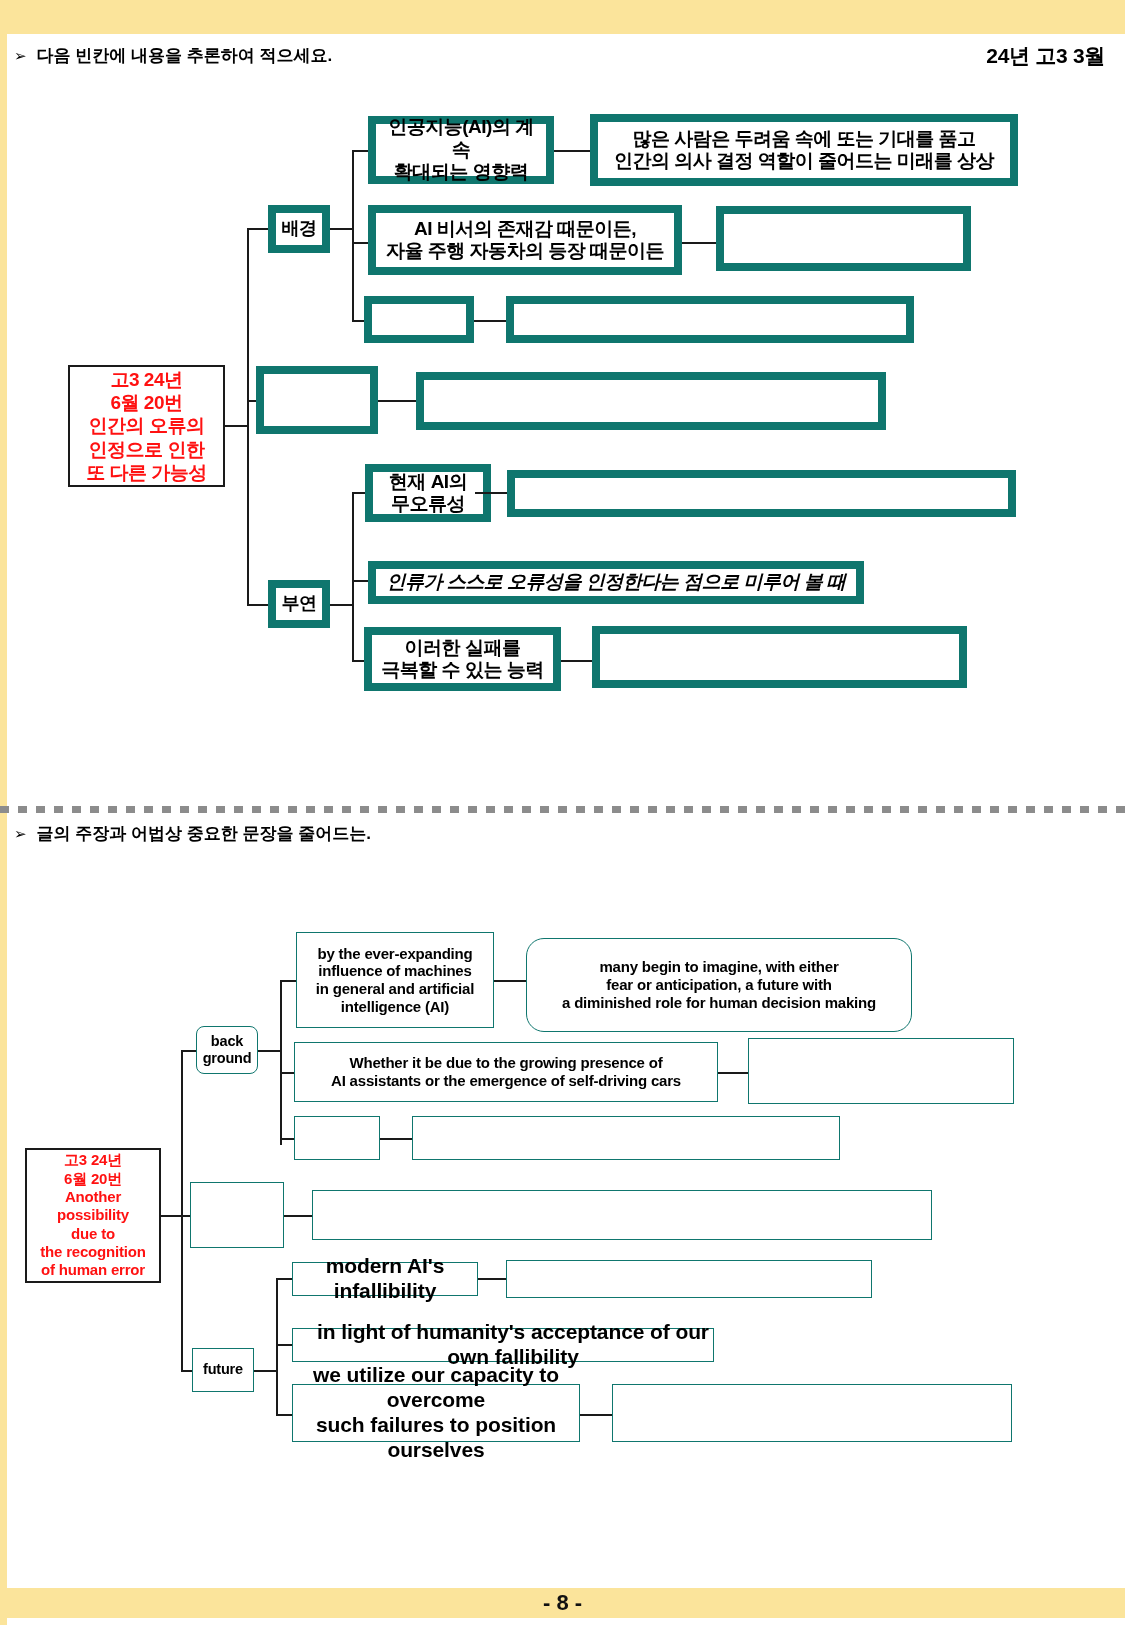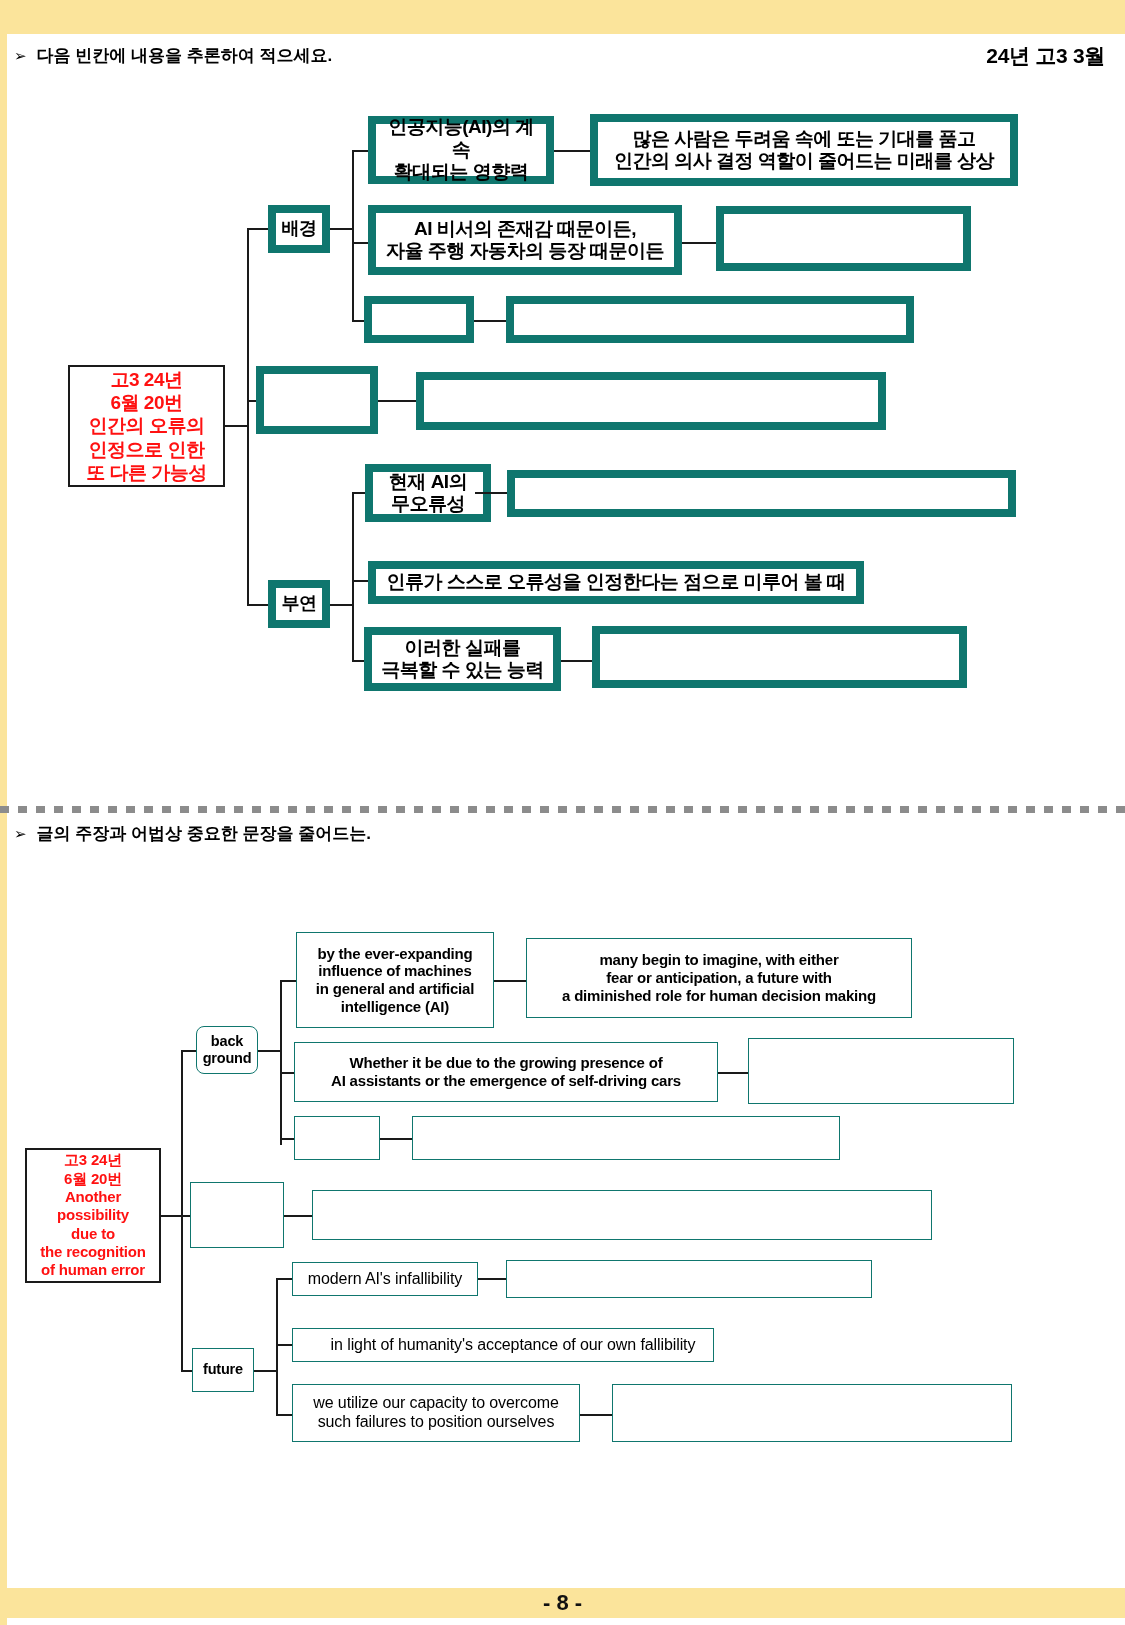--- a/index.html
+++ b/index.html
@@ -90,21 +90,21 @@
     line-height: 1.22;
   }
   .node.empty { }
 
   .ko { font-size: 19px; font-weight: bold; letter-spacing: -0.5px; }
   .ko-sm { font-size: 18px; font-weight: bold; letter-spacing: -0.5px; }
   .ko-root { font-size: 19px; letter-spacing: -0.5px; }
   .en { font-size: 15px; font-weight: bold; letter-spacing: -0.2px; }
   .en-sm { font-size: 14.5px; font-weight: bold; letter-spacing: -0.2px; }
   .en-root { font-size: 15px; letter-spacing: -0.2px; }
-  .en-thin { font-size: 16px; font-weight: normal; letter-spacing: -0.1px; }
+  .en-thin { font-size: 21px; font-weight: bold; letter-spacing: -0.1px; }
 
   
   .lh, .lv {
     position: absolute;
     background: #1a1a1a;
   }
   .lh { height: 2px; }
   .lv { width: 2px; }
 </style>
 </head>
@@ -161,21 +161,21 @@
 <div class="lh" style="left:330px; top:604px; width:24px;"></div>
 <div class="lv" style="left:352px; top:492px; height:168px;"></div>
 
 <div class="lh" style="left:352px; top:492px; width:18px;"></div>
 <div class="node ko" style="left:365px; top:464px; width:126px; height:58px;">현재 AI의
 무오류성</div>
 <div class="lh" style="left:475px; top:492px; width:34px;"></div>
 <div class="node empty" style="left:507px; top:470px; width:509px; height:47px;"></div>
 
 <div class="lh" style="left:352px; top:580px; width:18px;"></div>
-<div class="node ko" style="left:368px; top:561px; width:496px; height:43px;">인류가 스스로 오류성을 인정한다는 점으로 미루어 볼 때</div>
+<div class="node ko" style="left:368px; top:561px; width:496px; height:43px;font-style:italic;">인류가 스스로 오류성을 인정한다는 점으로 미루어 볼 때</div>
 
 <div class="lh" style="left:352px; top:660px; width:18px;"></div>
 <div class="node ko" style="left:364px; top:627px; width:197px; height:64px;">이러한 실패를
 극복할 수 있는 능력</div>
 <div class="lh" style="left:561px; top:660px; width:33px;"></div>
 <div class="node empty" style="left:592px; top:626px; width:375px; height:62px;"></div>
 
 <div id="divider"></div>
 
 <div class="prompt" id="prompt-2">
@@ -199,21 +199,21 @@
 ground</div>
 <div class="lh" style="left:258px; top:1050px; width:24px;"></div>
 <div class="lv" style="left:280px; top:980px; height:165px;"></div>
 
 <div class="lh" style="left:280px; top:980px; width:18px;"></div>
 <div class="node thin en" style="left:296px; top:932px; width:198px; height:96px;">by the ever-expanding
 influence of machines
 in general and artificial
 intelligence (AI)</div>
 <div class="lh" style="left:494px; top:980px; width:34px;"></div>
-<div class="node thin en" style="left:526px; top:938px; width:386px; height:80px;">many begin to imagine, with either
+<div class="node thin en" style="left:526px; top:938px; width:386px; height:94px;border-radius:18px;">many begin to imagine, with either
 fear or anticipation, a future with
 a diminished role for human decision making</div>
 
 <div class="lh" style="left:280px; top:1072px; width:18px;"></div>
 <div class="node thin en" style="left:294px; top:1042px; width:424px; height:60px;">Whether it be due to the growing presence of
 AI assistants or the emergence of self-driving cars</div>
 <div class="lh" style="left:718px; top:1072px; width:32px;"></div>
 <div class="node thin empty" style="left:748px; top:1038px; width:266px; height:66px;"></div>
 
 <div class="lh" style="left:280px; top:1138px; width:18px;"></div>

